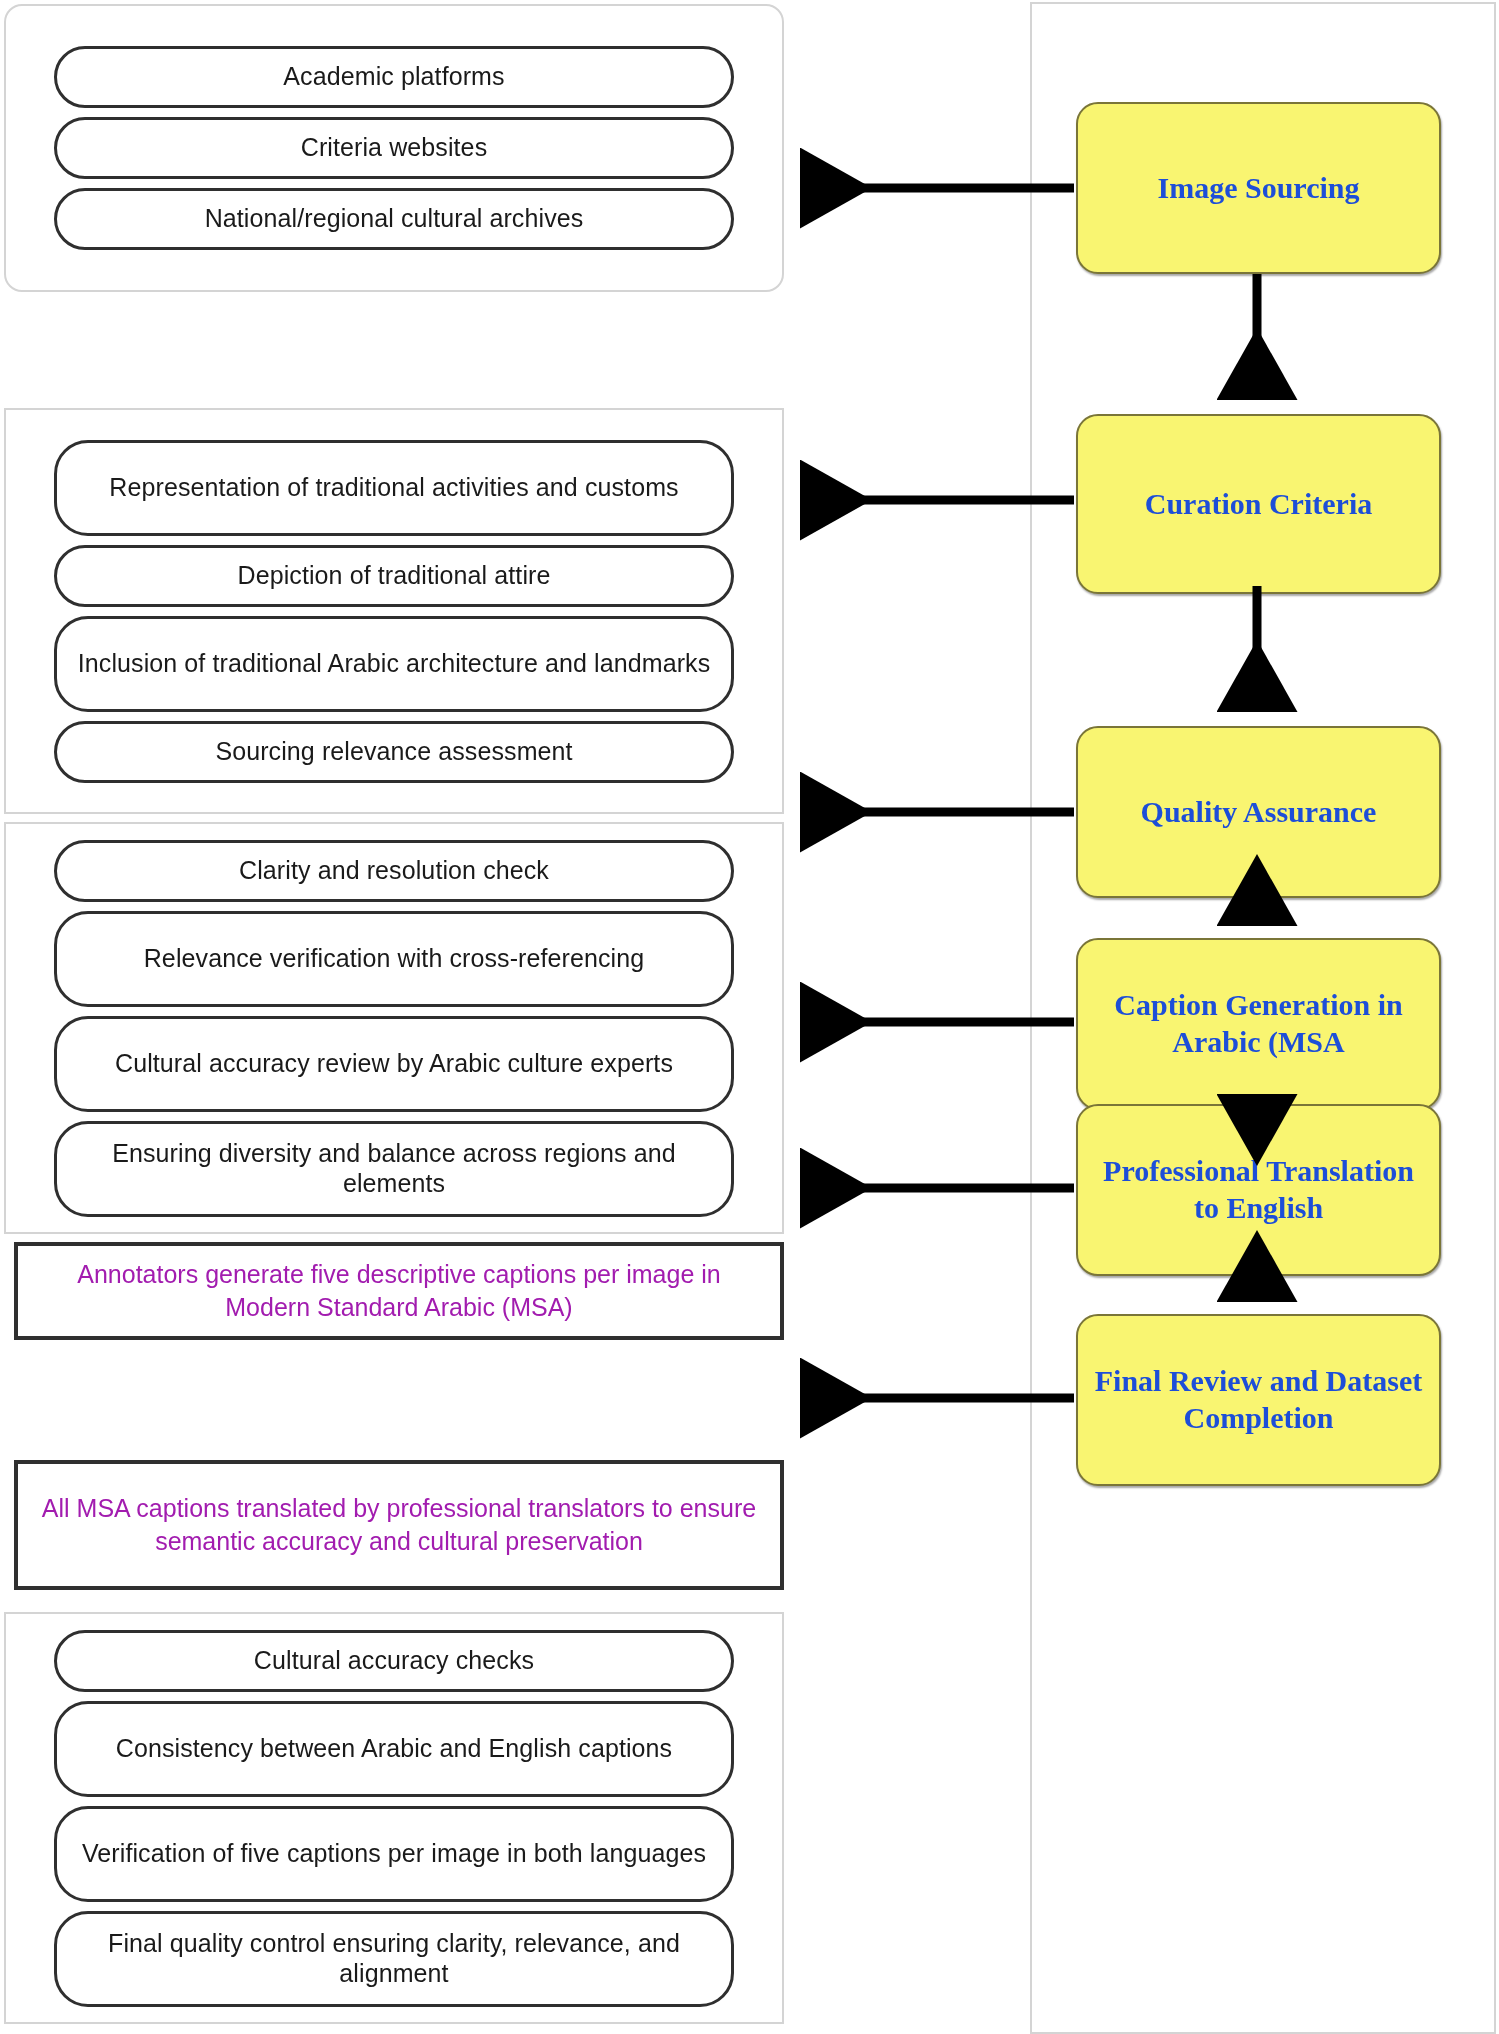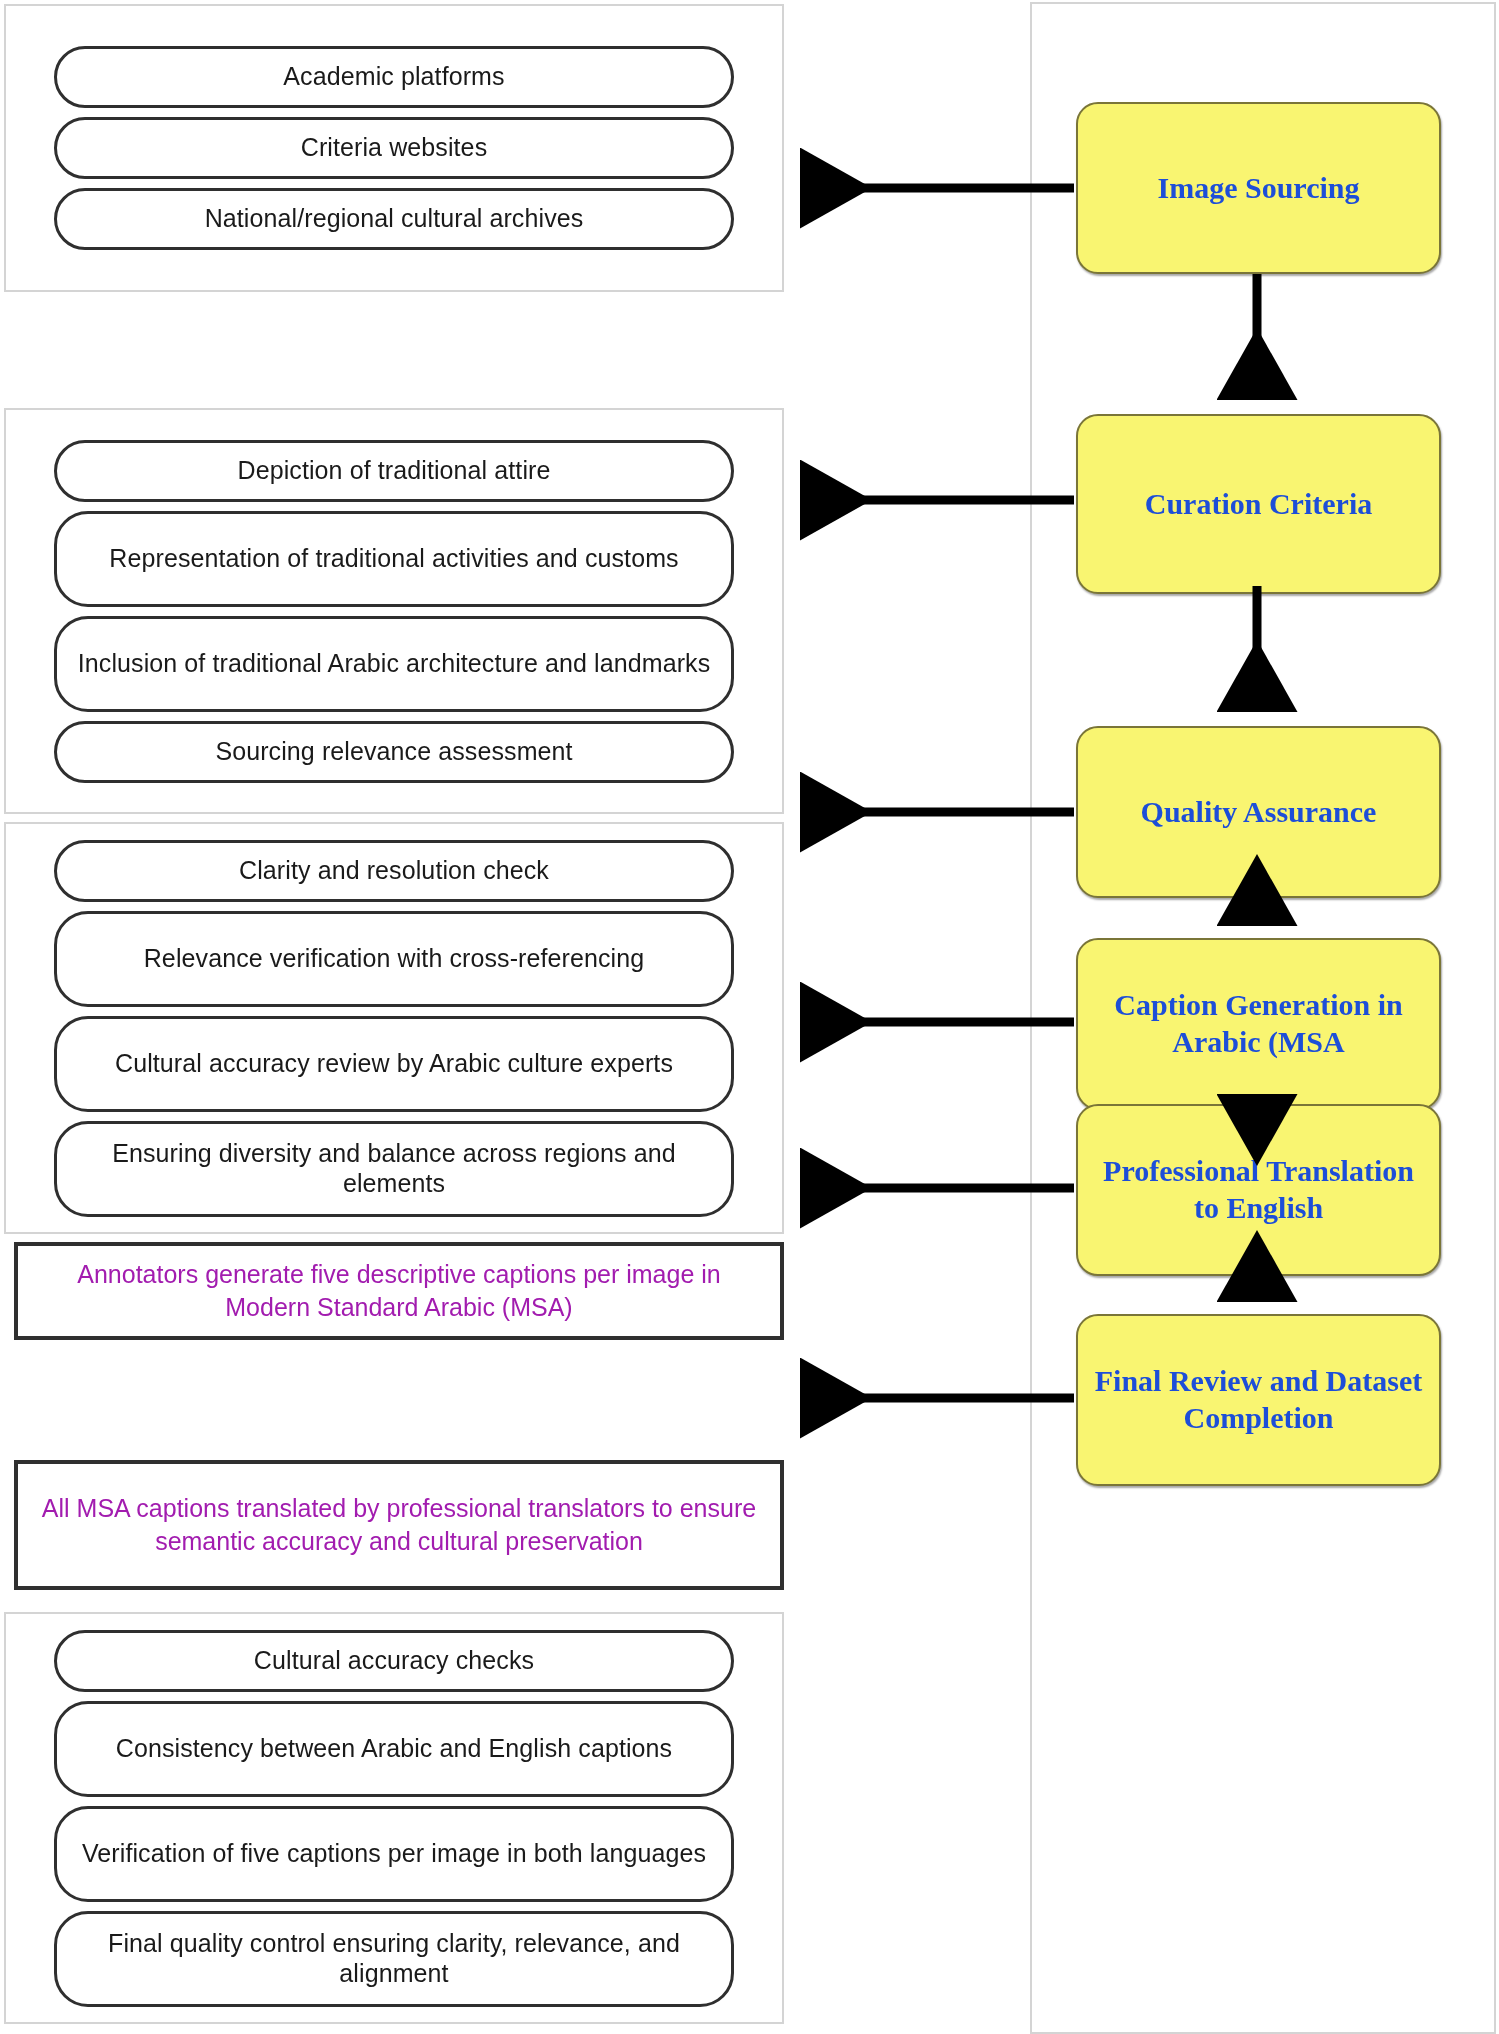--- a/index.html
+++ b/index.html
@@ -101,29 +101,29 @@
     left: 0;
     top: 0;
     width: 1499px;
     height: 2034px;
     pointer-events: none;
   }
 </style>
 </head>
 <body>
 
-<div class="panel detail-group" id="group-image-sourcing" style="left:4px; top:4px; width:780px; height:288px;">
+<div class="panel detail-group" id="group-image-sourcing" style="left:4px; top:4px; width:780px; height:288px;border-radius:18px;">
   <div class="pill">Academic platforms</div>
   <div class="pill">Criteria websites</div>
   <div class="pill">National/regional cultural archives</div>
 </div>
 
 <div class="panel detail-group" id="group-curation-criteria" style="left:4px; top:408px; width:780px; height:406px;">
+  <div class="pill two-line">Representation of traditional activities and customs</div>
   <div class="pill">Depiction of traditional attire</div>
-  <div class="pill two-line">Representation of traditional activities and customs</div>
   <div class="pill two-line">Inclusion of traditional Arabic architecture and landmarks</div>
   <div class="pill">Sourcing relevance assessment</div>
 </div>
 
 <div class="panel detail-group" id="group-quality-assurance" style="left:4px; top:822px; width:780px; height:412px;">
   <div class="pill">Clarity and resolution check</div>
   <div class="pill two-line">Relevance verification with cross-referencing</div>
   <div class="pill two-line">Cultural accuracy review by Arabic culture experts</div>
   <div class="pill two-line">Ensuring diversity and balance across regions and elements</div>
 </div>

